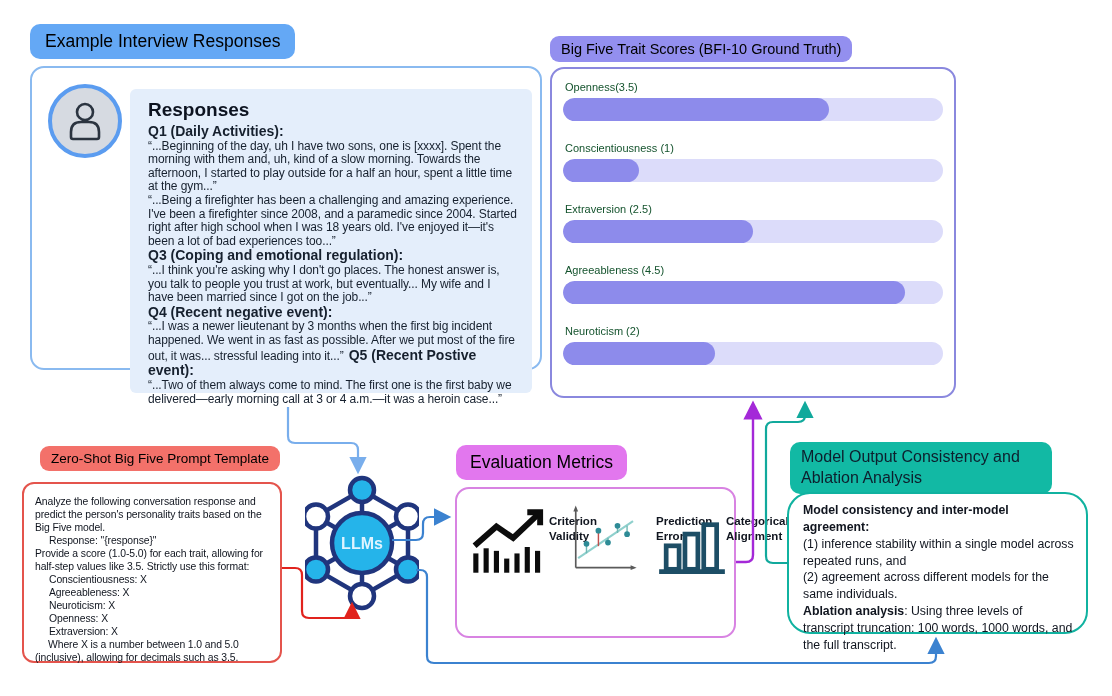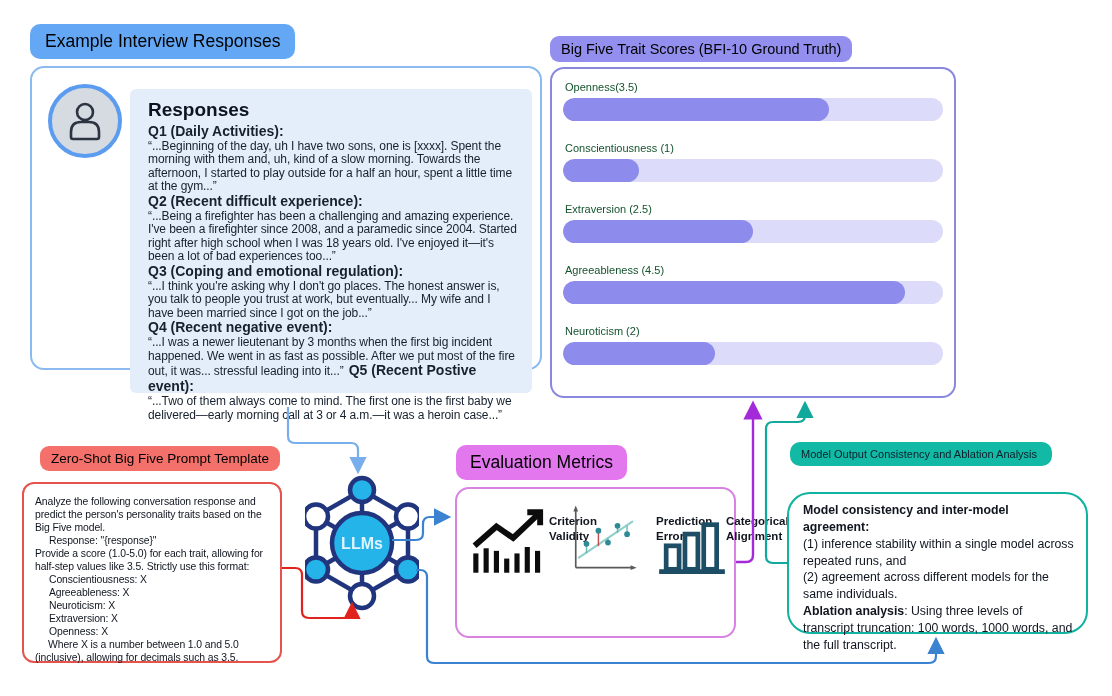--- a/index.html
+++ b/index.html
@@ -17,21 +17,21 @@
     display: inline-block;
     border-radius: 10px;
     font-weight: 500;
     color: #000000;
     white-space: nowrap;
   }
   .badge-blue   { left:30px;  top:24px;  background:#64a8f5; font-size:17.5px; padding:7px 15px; }
   .badge-purple { left:550px; top:36px;  background:#938fef; font-size:14.5px; padding:5px 11px; border-radius:9px; }
   .badge-red    { left:40px;  top:446px; background:#f3716a; font-size:13.5px; padding:5px 11px; border-radius:9px; }
   .badge-pink   { left:456px; top:445px; background:#e277ee; font-size:17.5px; padding:7px 14px; }
-  .badge-teal   { left:790px; top:442px; background:#12b9a4; font-size:11px;   padding:5px 11px; width:262px; white-space:normal; line-height:1.3; color:#0d1f2d; }
+  .badge-teal   { left:790px; top:442px; background:#12b9a4; font-size:16px;   padding:5px 11px; width:262px; white-space:normal; line-height:1.3; color:#0d1f2d; }
 
   .panel { position:absolute; background:#fff; }
   .panel-responses {
     left:30px; top:66px; width:512px; height:304px;
     border:2.5px solid #8abaf0; border-radius:14px;
   }
   .avatar {
     position:absolute; left:16px; top:16px; width:74px; height:74px;
     border-radius:50%; background:#d6dae1; border:4px solid #5b9cf0;
     display:flex; align-items:center; justify-content:center;
@@ -104,21 +104,20 @@
         <path d="M9 39 L9 34 Q9 24 19 24 L27 24 Q37 24 37 34 L37 39 Q37 41 35 41 L11 41 Q9 41 9 39 Z" fill="none" stroke="#2b3440" stroke-width="2.6" stroke-linejoin="round"></path>
       </svg>
     </div>
     <div class="responses-box">
       <h2>Responses</h2>
       <div class="qa">
         <strong>Q1 (Daily Activities):</strong>
         <span>“...Beginning of the day, uh I have two sons, one is [xxxx]. Spent the morning with them and, uh, kind of a slow morning. Towards the afternoon, I started to play outside for a half an hour, spent a little time at the gym...”</span>
       </div>
       <div class="qa">
-        <strong>Q2 (Recent difficult experience):</strong>
         <span>“...Being a firefighter has been a challenging and amazing experience. I've been a firefighter since 2008, and a paramedic since 2004. Started right after high school when I was 18 years old. I've enjoyed it—it's been a lot of bad experiences too...”</span>
       </div>
       <div class="qa">
         <strong>Q3 (Coping and emotional regulation):</strong>
         <span>“...I think you're asking why I don't go places. The honest answer is, you talk to people you trust at work, but eventually... My wife and I have been married since I got on the job...”</span>
       </div>
       <div class="qa">
         <strong>Q4 (Recent negative event):</strong>
         <span>“...I was a newer lieutenant by 3 months when the first big incident happened. We went in as fast as possible. After we put most of the fire out, it was... stressful leading into it...”</span><strong class="inline">Q5 (Recent Postive event):</strong><br>
         <span>“...Two of them always come to mind. The first one is the first baby we delivered—early morning call at 3 or 4 a.m.—it was a heroin case...”</span>
@@ -153,22 +152,22 @@
 
   <div class="badge badge-red">Zero-Shot Big Five Prompt Template</div>
 
   <div class="panel panel-prompt">
     <div>Analyze the following conversation response and predict the person's personality traits based on the Big Five model.</div>
     <div class="ind">Response: "{response}"</div>
     <div>Provide a score (1.0-5.0) for each trait, allowing for half-step values like 3.5. Strictly use this format:</div>
     <div class="ind">Conscientiousness: X</div>
     <div class="ind">Agreeableness: X</div>
     <div class="ind">Neuroticism: X</div>
+    <div class="ind">Openness: X</div>
     <div class="ind">Extraversion: X</div>
-    <div class="ind">Openness: X</div>
     <div class="hang">Where X is a number between 1.0 and 5.0 (inclusive), allowing for decimals such as 3.5.</div>
   </div>
 
   <svg class="llms-svg" width="114" height="146" viewBox="0 0 114 146">
     <polygon points="57,22 103,48.5 103,101.5 57,128 11,101.5 11,48.5" fill="none" stroke="#20357d" stroke-width="4.5"></polygon>
     <line x1="57" y1="75" x2="57" y2="22" stroke="#20357d" stroke-width="4.5"></line>
     <line x1="57" y1="75" x2="103" y2="48.5" stroke="#20357d" stroke-width="4.5"></line>
     <line x1="57" y1="75" x2="103" y2="101.5" stroke="#20357d" stroke-width="4.5"></line>
     <line x1="57" y1="75" x2="57" y2="128" stroke="#20357d" stroke-width="4.5"></line>
     <line x1="57" y1="75" x2="11" y2="101.5" stroke="#20357d" stroke-width="4.5"></line>

